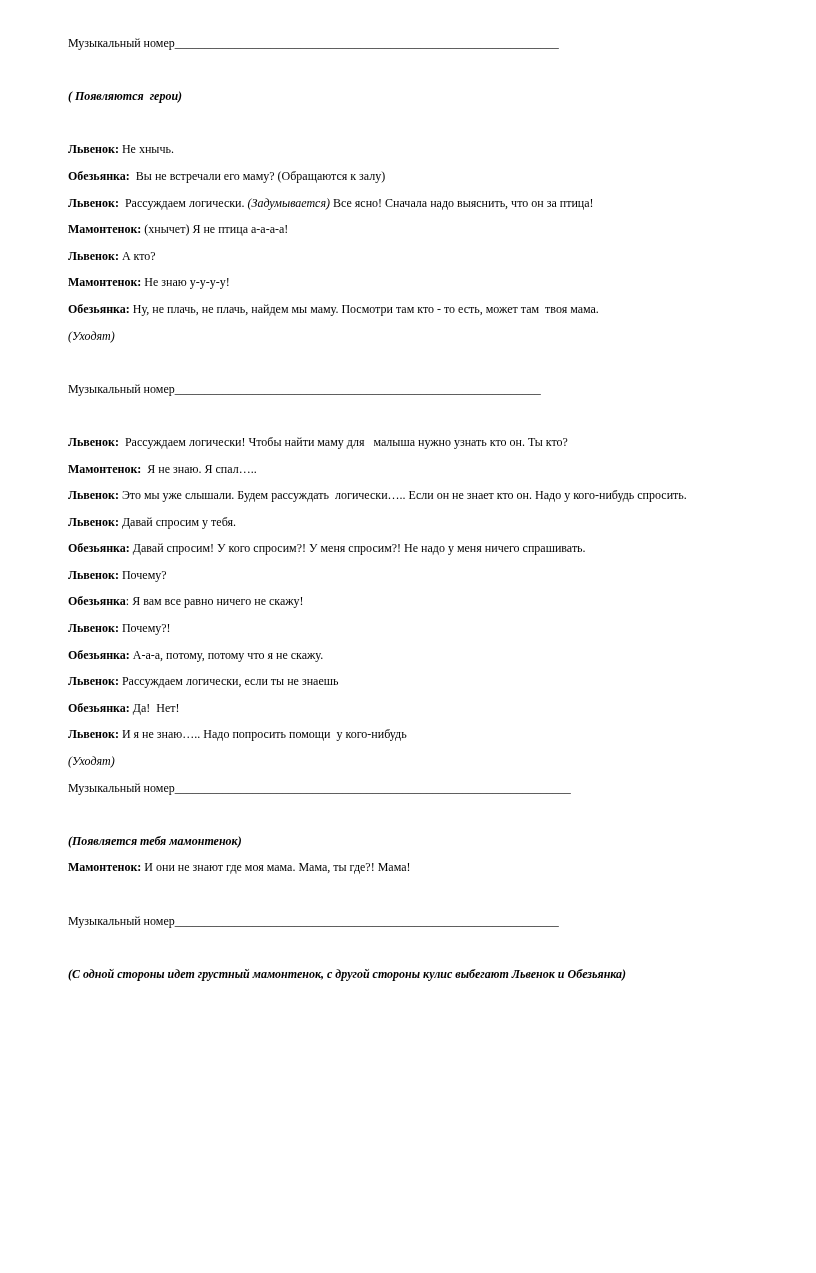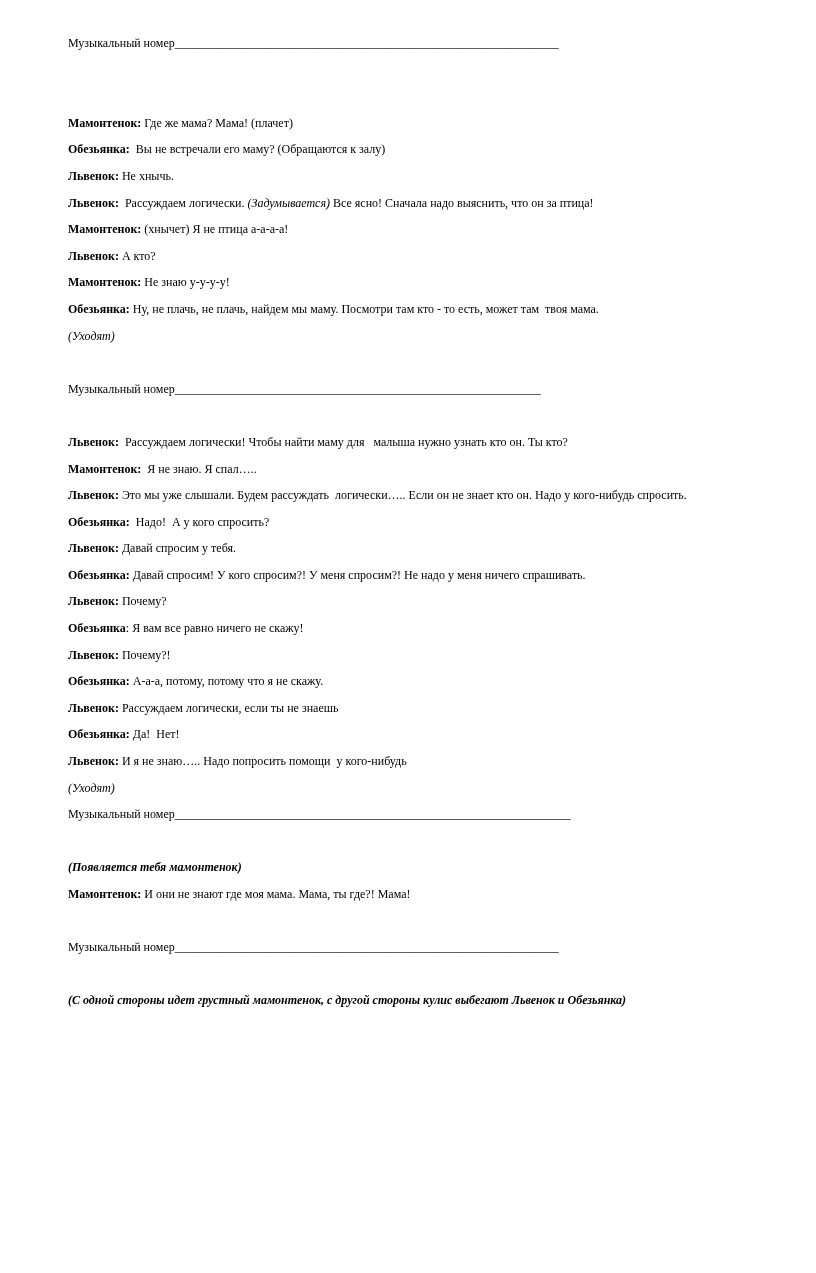--- a/index.html
+++ b/index.html
@@ -35,37 +35,36 @@
   .s-bi { font-weight: bold; font-style: italic; }
   .blank { min-height: 26.6px; }
 </style>
 </head>
 <body>
 
 <div class="page" style="background: rgb(255, 255, 255); color: rgb(0, 0, 0);">
   <div class="doc-body">
       <p class="para"><span class="s-n">Музыкальный номер</span><span class="s-n">________________________________________________________________</span></p>
       <p class="para blank">&nbsp;</p>
+      <p class="para"><span class="s-bi">( Появляются &nbsp;герои)</span></p>
       <p class="para blank">&nbsp;</p>
-      <p class="para"><span class="s-b">Мамонтенок:</span><span class="s-n"> Где же мама? Мама! (плачет)</span></p>
+      <p class="para"><span class="s-b">Львенок:</span><span class="s-n"> Не хнычь.</span></p>
       <p class="para"><span class="s-b">Обезьянка:</span><span class="s-n"> &nbsp;Вы не встречали его маму? (Обращаются к залу)</span></p>
-      <p class="para"><span class="s-b">Львенок:</span><span class="s-n"> Не хнычь.</span></p>
       <p class="para j"><span class="s-b">Львенок:</span><span class="s-n"> &nbsp;Рассуждаем логически. </span><span class="s-i">(Задумывается)</span><span class="s-n"> Все ясно! Сначала надо выяснить, что он за птица!</span></p>
       <p class="para"><span class="s-b">Мамонтенок:</span><span class="s-n"> (хнычет) Я не птица а-а-а-а!</span></p>
       <p class="para"><span class="s-b">Львенок:</span><span class="s-n"> А кто?</span></p>
       <p class="para"><span class="s-b">Мамонтенок:</span><span class="s-n"> Не знаю у-у-у-у!</span></p>
       <p class="para j"><span class="s-b">Обезьянка:</span><span class="s-n"> Ну, не плачь, не плачь, найдем мы маму. Посмотри там кто - то есть, может там &nbsp;твоя мама.</span></p>
       <p class="para"><span class="s-i">(Уходят)</span></p>
       <p class="para blank">&nbsp;</p>
       <p class="para"><span class="s-n">Музыкальный номер</span><span class="s-n">_____________________________________________________________</span></p>
       <p class="para blank">&nbsp;</p>
       <p class="para j"><span class="s-b">Львенок:</span><span class="s-n"> &nbsp;Рассуждаем логически! Чтобы найти маму для &nbsp; малыша нужно узнать кто он. Ты кто?</span></p>
       <p class="para"><span class="s-b">Мамонтенок:</span><span class="s-n"> &nbsp;Я не знаю. Я спал…..</span></p>
       <p class="para j"><span class="s-b">Львенок:</span><span class="s-n"> Это мы уже слышали. Будем рассуждать &nbsp;логически….. Если он не знает кто он. Надо у кого-нибудь спросить.</span></p>
-      <p class="para"><span class="s-b">Обезьянка:</span><span class="s-n"> &nbsp;Надо! &nbsp;А у кого спросить?</span></p>
       <p class="para"><span class="s-b">Львенок:</span><span class="s-n"> Давай спросим у тебя.</span></p>
       <p class="para j"><span class="s-b">Обезьянка:</span><span class="s-n"> Давай спросим! У кого спросим?! У меня спросим?! Не надо у меня ничего спрашивать.</span></p>
       <p class="para"><span class="s-b">Львенок:</span><span class="s-n"> Почему?</span></p>
       <p class="para"><span class="s-b">Обезьянка</span><span class="s-n">: Я вам все равно ничего не скажу!</span></p>
       <p class="para"><span class="s-b">Львенок:</span><span class="s-n"> Почему?!</span></p>
       <p class="para"><span class="s-b">Обезьянка:</span><span class="s-n"> А-а-а, потому, потому что я не скажу.</span></p>
       <p class="para"><span class="s-b">Львенок:</span><span class="s-n"> Рассуждаем логически, если ты не знаешь</span></p>
       <p class="para"><span class="s-b">Обезьянка:</span><span class="s-n"> Да! &nbsp;Нет!</span></p>
       <p class="para"><span class="s-b">Львенок:</span><span class="s-n"> И я не знаю….. Надо попросить помощи &nbsp;у кого-нибудь</span></p>
       <p class="para"><span class="s-i">(Уходят)</span></p>

